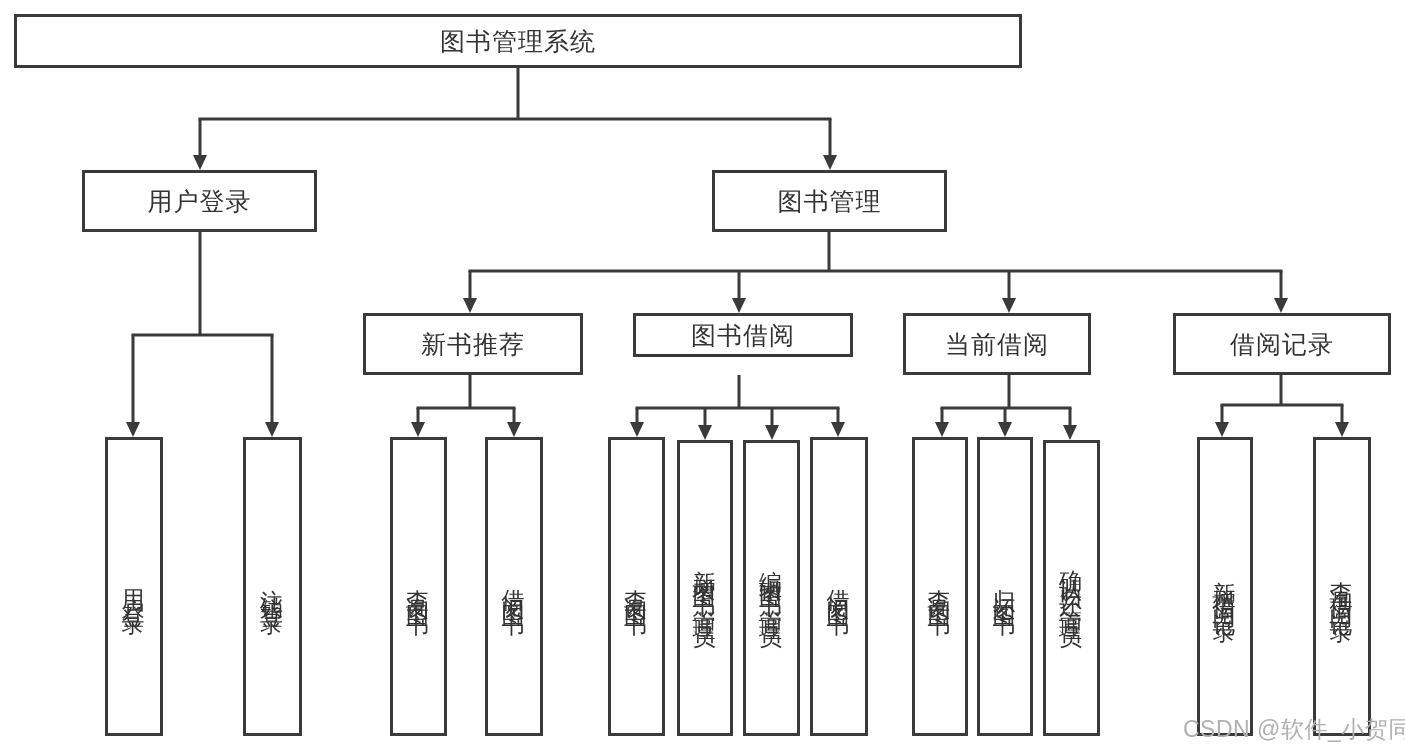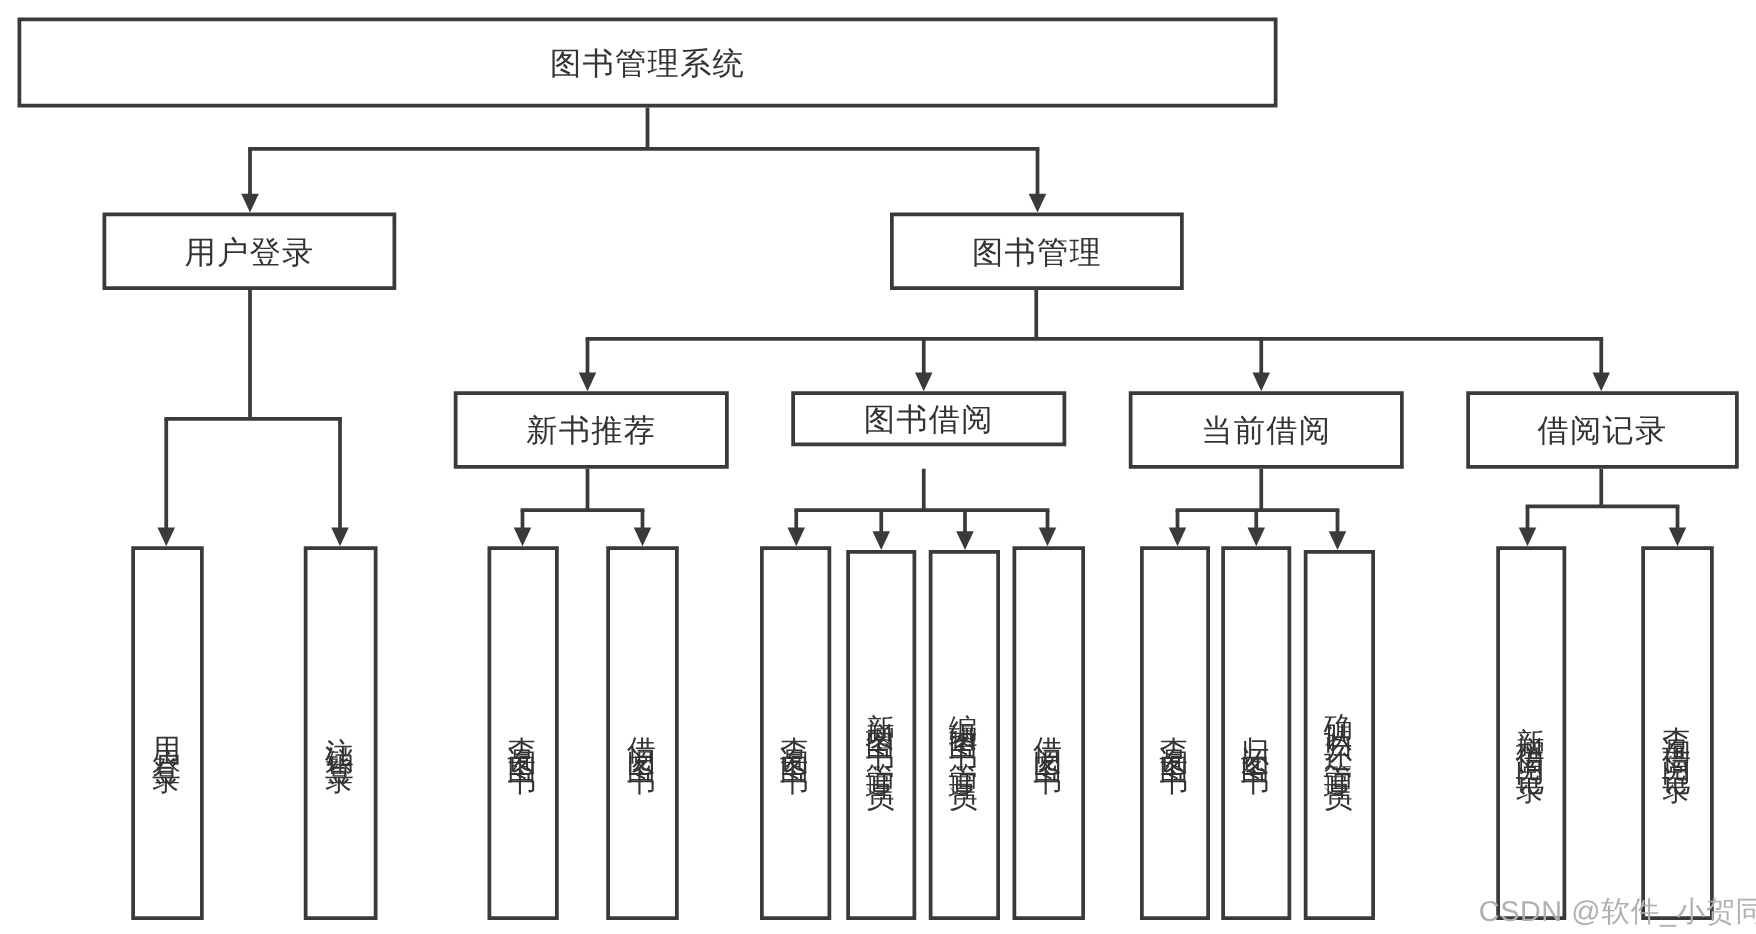--- a/index.html
+++ b/index.html
@@ -34,26 +34,26 @@
   }
   .watermark{
     position:absolute;z-index:3;
     left:1183px;top:714px;
     font-size:23px;
     color:#b0b0b0;
     letter-spacing:0.5px;
     white-space:nowrap;
   }
   
-  .n-root{left:14px;top:14px;width:1008px;height:72px;}
+  .n-root{left:14px;top:14px;width:1008px;height:54px;}
   .n-user{left:82px;top:170px;width:235px;height:62px;}
   .n-mgmt{left:712px;top:170px;width:235px;height:62px;}
   .n-newb{left:363px;top:313px;width:220px;height:62px;}
   .n-bb{left:633px;top:313px;width:220px;height:44px;}
-  .n-cb{left:903px;top:313px;width:220px;height:62px;}
+  .n-cb{left:903px;top:313px;width:188px;height:62px;}
   .n-br{left:1173px;top:313px;width:218px;height:62px;}
   .l-login{left:105px;top:437px;width:58px;height:299px;}
   .l-logout{left:243px;top:437px;width:59px;height:299px;}
   .l-nbq{left:390px;top:437px;width:57px;height:299px;}
   .l-nbb{left:485px;top:437px;width:58px;height:299px;}
   .l-bbq{left:608px;top:437px;width:57px;height:299px;}
   .l-bba{left:677px;top:440px;width:56px;height:296px;}
   .l-bbe{left:743px;top:440px;width:57px;height:296px;}
   .l-bbb{left:810px;top:437px;width:58px;height:299px;}
   .l-cbq{left:912px;top:437px;width:56px;height:299px;}

